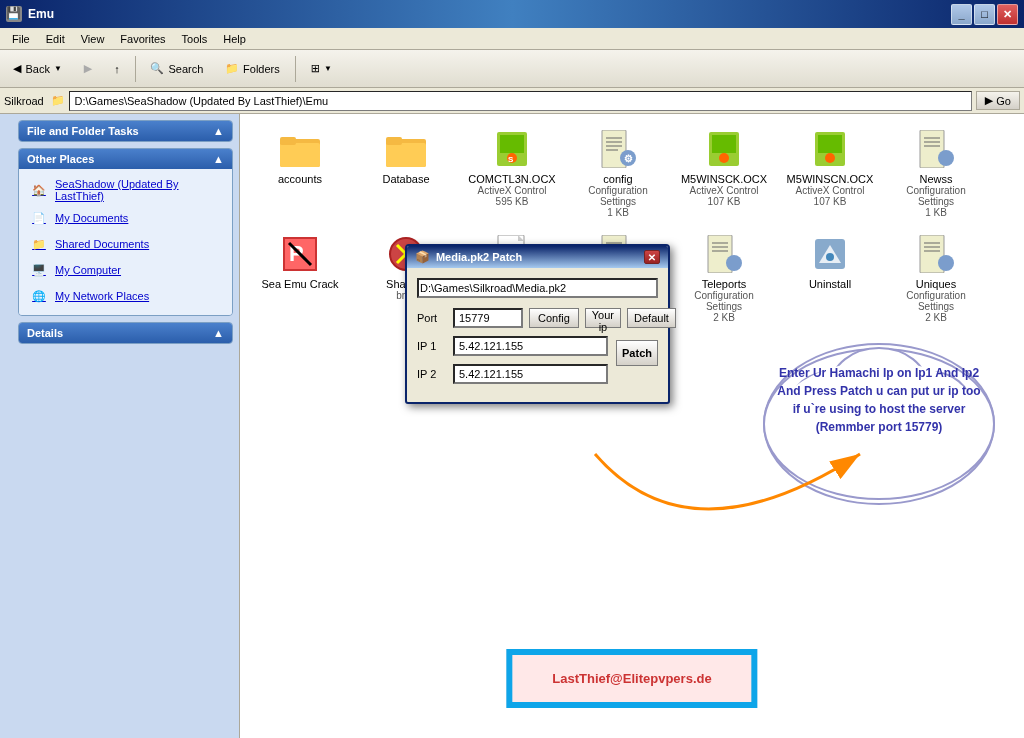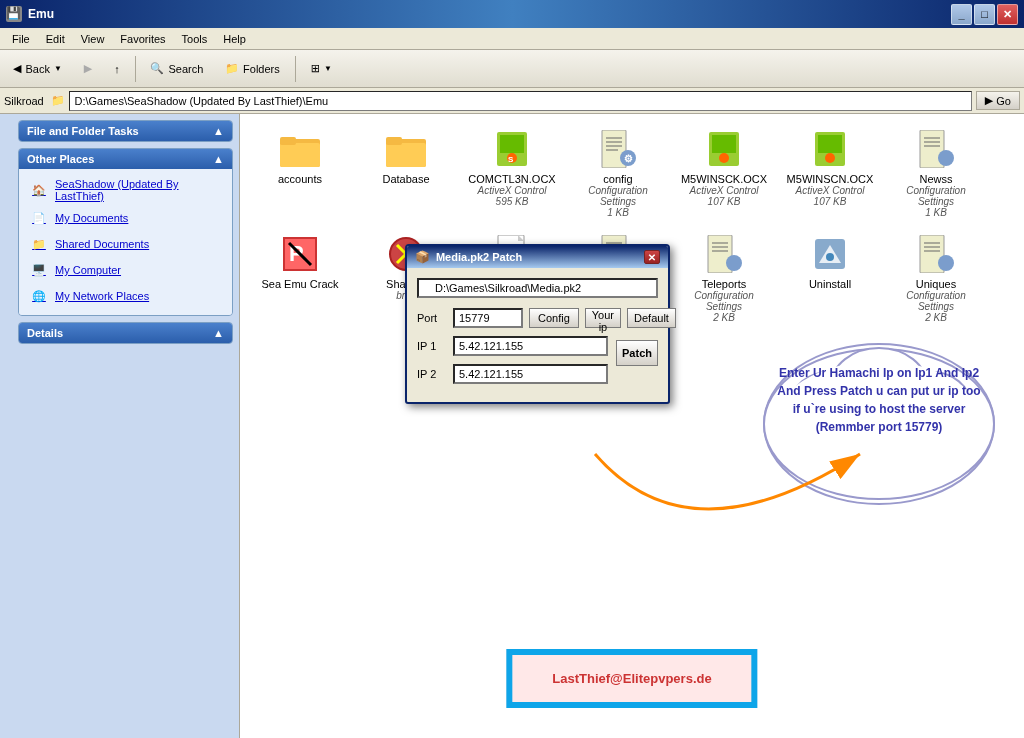--- a/index.html
+++ b/index.html
@@ -92,41 +92,41 @@
       flex: 1; background: white; overflow: auto; padding: 10px;
       display: flex; flex-wrap: wrap; align-content: flex-start; gap: 6px; position: relative;
     }
 
     .file-item {
       width: 100px; display: flex; flex-direction: column; align-items: center;
       padding: 4px; cursor: pointer; border: 1px solid transparent;
     }
     .file-icon { width: 40px; height: 40px; margin-bottom: 4px; display:flex; align-items:center; justify-content:center; font-size: 32px; }
     .file-name { text-align: center; font-size: 11px; color: #000; word-break: break-word; }
-    .file-desc { text-align: center; font-size: 10px; color: #555; font-style: italic; }
+    .file-desc { text-align: center; font-size: 10px; color: #555; }
     .dialog {
       position: absolute; top: 50px; left: 70px; width: 265px;
       border: 2px solid #0A246A; border-radius: 4px 4px 3px 3px;
       box-shadow: 3px 3px 8px rgba(0,0,0,0.5); pointer-events: all; background: #ECE9D8;
     }
     .dialog-title {
       background: linear-gradient(to bottom, #0A246A, #A6CAF0);
       color: white; font-size: 11px; font-weight: bold;
       padding: 4px 8px; display: flex; align-items: center; gap: 6px; border-radius: 2px 2px 0 0;
     }
     .dialog-title-icon { font-size: 12px; }
     .dialog-title-text { flex: 1; }
     .dialog-close-btn {
       width: 16px; height: 14px; background: linear-gradient(to bottom, #CC4444, #992222);
       border: 1px solid #772222; color: white; cursor: pointer; font-size: 10px; font-weight: bold;
       display: flex; align-items: center; justify-content: center; border-radius: 2px;
     }
     .dialog-body { padding: 10px; }
     .dialog-path-input {
-      width: 100%; height: 20px; border: 2px inset #7B7B7B; padding: 0 16px;
+      width: 100%; height: 20px; border: 2px inset #7B7B7B; padding: 0 1px;
       font-size: 11px; background: white; margin-bottom: 10px;
     }
     .dialog-row { display: flex; align-items: center; gap: 6px; margin-bottom: 8px; }
     .dialog-label { font-size: 11px; min-width: 30px; }
     .dialog-field {
       height: 20px; border: 2px inset #7B7B7B; padding: 0 4px;
       font-size: 11px; background: white; width: 70px;
     }
     .dialog-btn-config {
       height: 20px; padding: 0 8px; border: 1px solid #7B7B7B;

